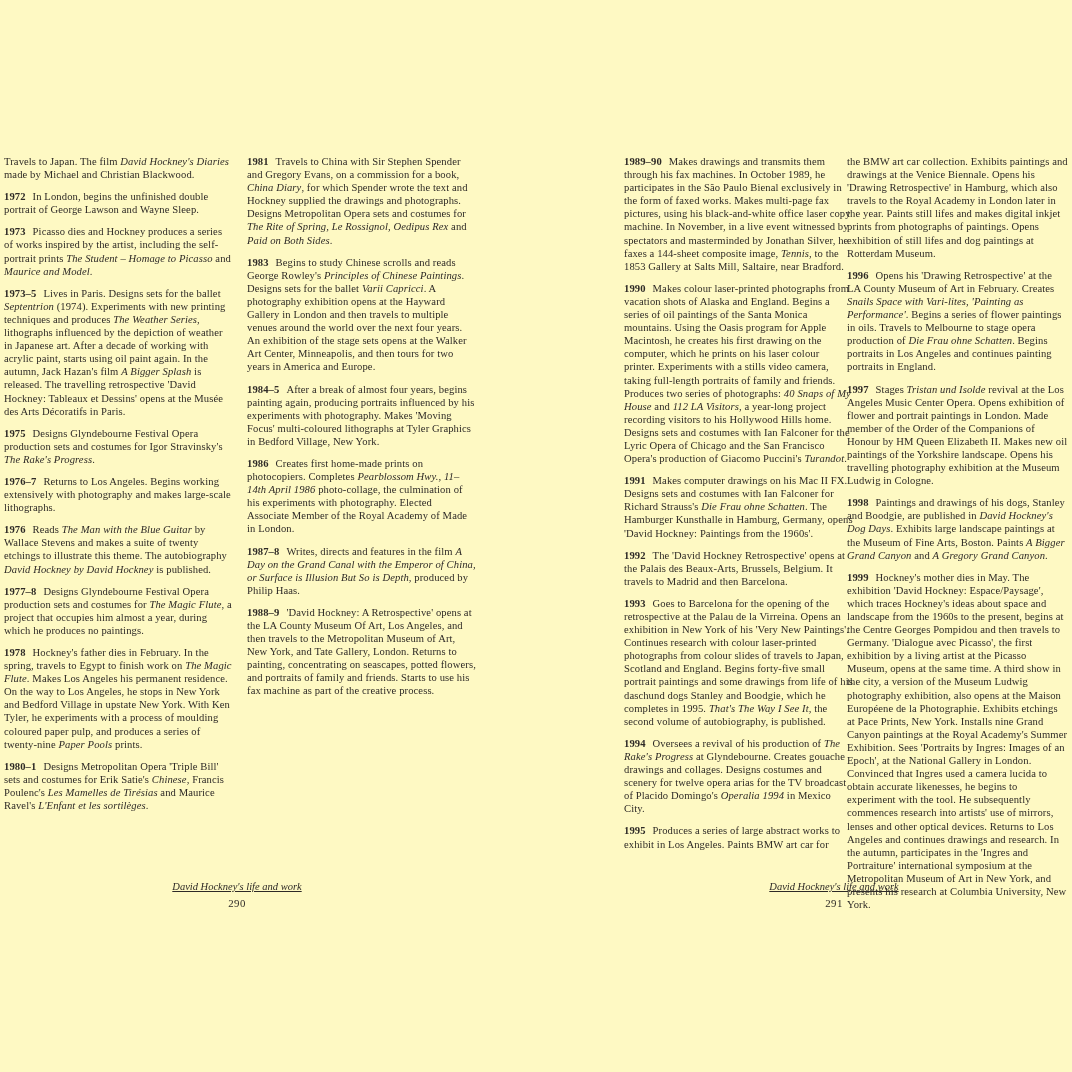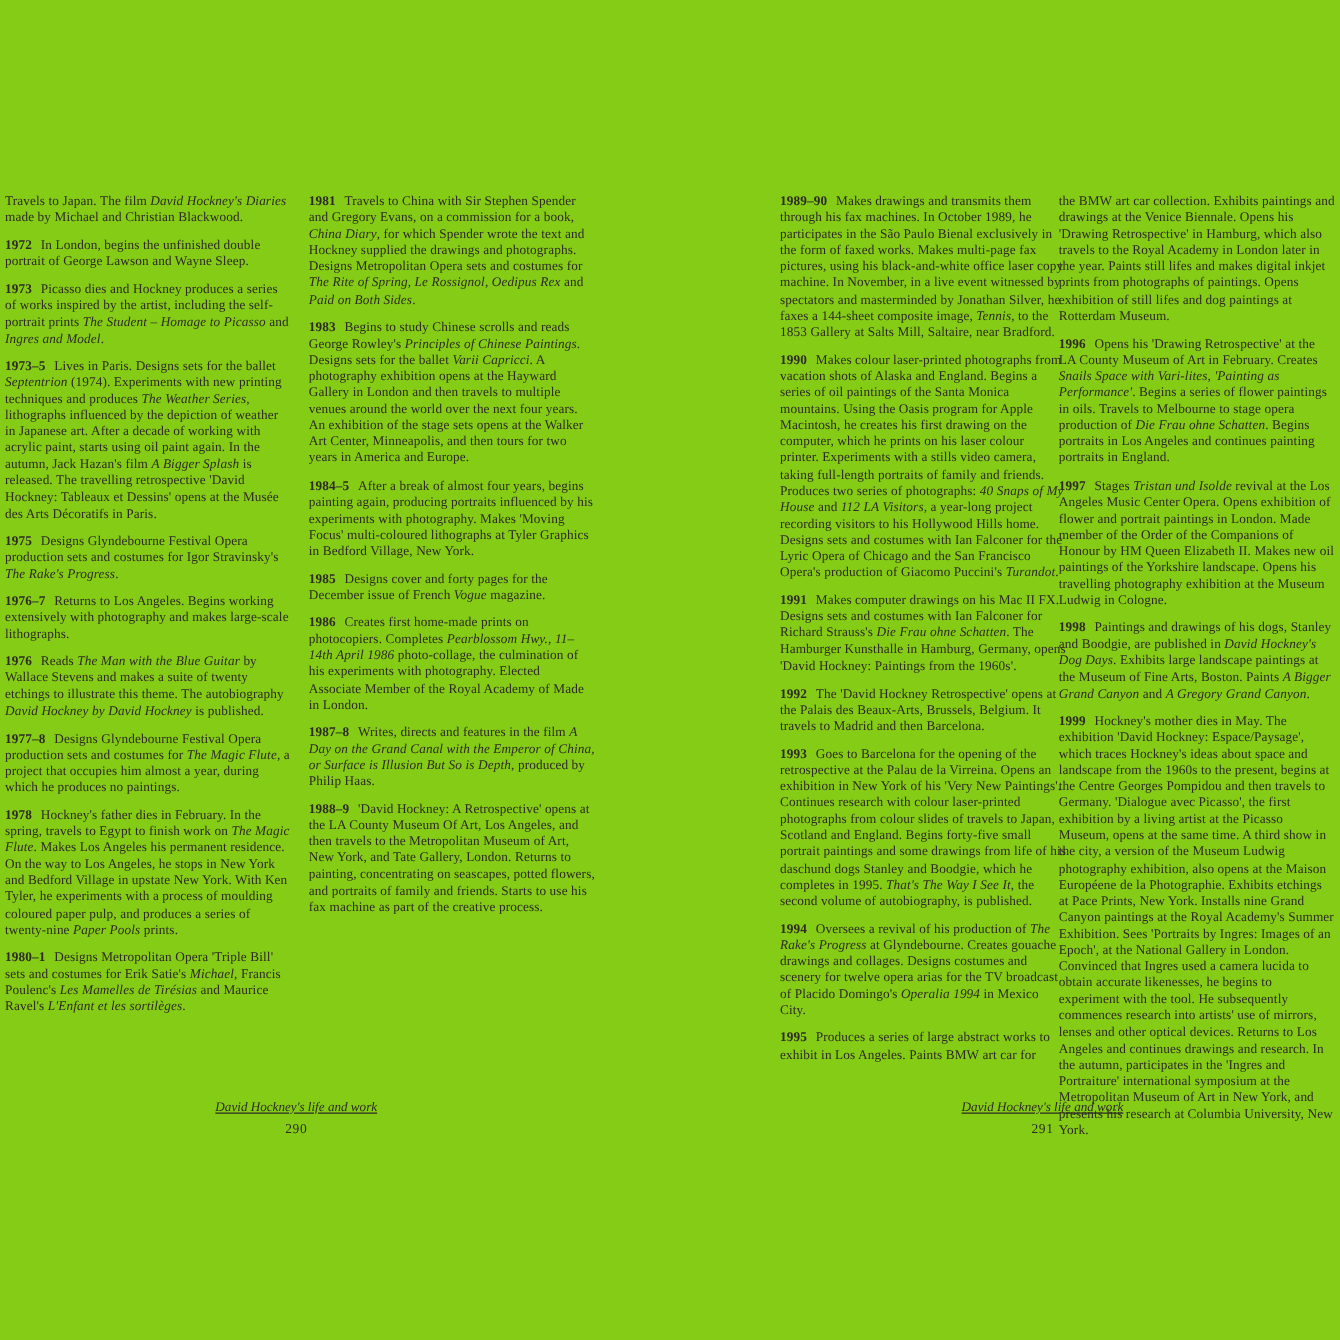--- a/index.html
+++ b/index.html
@@ -11,21 +11,21 @@
     width: 1072px;
     height: 1072px;
     position: relative;
     font-family: "Liberation Serif", "DejaVu Serif", serif;
     color: #2e2a26;
     overflow: hidden;
   }
   .spread {
     position: absolute;
     inset: 0;
-    background: #84cc16;
+    background: #fef9c3;
   }
   .column {
     position: absolute;
     top: 155px;
     font-size: 10.6px;
     line-height: 13.1px;
     letter-spacing: 0.1px;
     text-align: left;
   }
   .col-0 { left: 4px;   width: 229px; }
@@ -55,34 +55,33 @@
   .footer .pagenum { font-size: 10.8px; letter-spacing: 0.5px; }
 </style>
 </head>
 <body>
 
 <div class="spread">
 
   <div class="column col-0">
       <p class="entry"><span>Travels to Japan. The film </span><i>David Hockney's Diaries</i><span> made by Michael and Christian Blackwood.</span></p>
       <p class="entry"><span class="year">1972</span><span>In London, begins the unfinished double portrait of George Lawson and Wayne Sleep.</span></p>
-      <p class="entry"><span class="year">1973</span><span>Picasso dies and Hockney produces a series of works inspired by the artist, including the self-portrait prints </span><i>The Student – Homage to Picasso</i><span> and </span><i>Ingres and Model</i><span>.</span></p>
+      <p class="entry"><span class="year">1973</span><span>Picasso dies and Hockney produces a series of works inspired by the artist, including the self-portrait prints </span><i>The Student – Homage to Picasso</i><span> and </span><i>Maurice and Model</i><span>.</span></p>
       <p class="entry"><span class="year">1973–5</span><span>Lives in Paris. Designs sets for the ballet </span><i>Septentrion</i><span> (1974). Experiments with new printing techniques and produces </span><i>The Weather Series</i><span>, lithographs influenced by the depiction of weather in Japanese art. After a decade of working with acrylic paint, starts using oil paint again. In the autumn, Jack Hazan's film </span><i>A Bigger Splash</i><span> is released. The travelling retrospective 'David Hockney: Tableaux et Dessins' opens at the Musée des Arts Décoratifs in Paris.</span></p>
       <p class="entry"><span class="year">1975</span><span>Designs Glyndebourne Festival Opera production sets and costumes for Igor Stravinsky's </span><i>The Rake's Progress</i><span>.</span></p>
       <p class="entry"><span class="year">1976–7</span><span>Returns to Los Angeles. Begins working extensively with photography and makes large-scale lithographs.</span></p>
       <p class="entry"><span class="year">1976</span><span>Reads </span><i>The Man with the Blue Guitar</i><span> by Wallace Stevens and makes a suite of twenty etchings to illustrate this theme. The autobiography </span><i>David Hockney by David Hockney</i><span> is published.</span></p>
       <p class="entry"><span class="year">1977–8</span><span>Designs Glyndebourne Festival Opera production sets and costumes for </span><i>The Magic Flute</i><span>, a project that occupies him almost a year, during which he produces no paintings.</span></p>
       <p class="entry"><span class="year">1978</span><span>Hockney's father dies in February. In the spring, travels to Egypt to finish work on </span><i>The Magic Flute</i><span>. Makes Los Angeles his permanent residence. On the way to Los Angeles, he stops in New York and Bedford Village in upstate New York. With Ken Tyler, he experiments with a process of moulding coloured paper pulp, and produces a series of twenty-nine </span><i>Paper Pools</i><span> prints.</span></p>
-      <p class="entry"><span class="year">1980–1</span><span>Designs Metropolitan Opera 'Triple Bill' sets and costumes for Erik Satie's </span><i>Michael</i><span>, Francis Poulenc's </span><i>Les Mamelles de Tirésias</i><span> and Maurice Ravel's </span><i>L'Enfant et les sortilèges</i><span>.</span></p>
+      <p class="entry"><span class="year">1980–1</span><span>Designs Metropolitan Opera 'Triple Bill' sets and costumes for Erik Satie's </span><i>Chinese</i><span>, Francis Poulenc's </span><i>Les Mamelles de Tirésias</i><span> and Maurice Ravel's </span><i>L'Enfant et les sortilèges</i><span>.</span></p>
     </div>
   <div class="column col-1">
       <p class="entry"><span class="year">1981</span><span>Travels to China with Sir Stephen Spender and Gregory Evans, on a commission for a book, </span><i>China Diary</i><span>, for which Spender wrote the text and Hockney supplied the drawings and photographs. Designs Metropolitan Opera sets and costumes for </span><i>The Rite of Spring, Le Rossignol, Oedipus Rex</i><span> and </span><i>Paid on Both Sides</i><span>.</span></p>
       <p class="entry"><span class="year">1983</span><span>Begins to study Chinese scrolls and reads George Rowley's </span><i>Principles of Chinese Paintings</i><span>. Designs sets for the ballet </span><i>Varii Capricci</i><span>. A photography exhibition opens at the Hayward Gallery in London and then travels to multiple venues around the world over the next four years. An exhibition of the stage sets opens at the Walker Art Center, Minneapolis, and then tours for two years in America and Europe.</span></p>
       <p class="entry"><span class="year">1984–5</span><span>After a break of almost four years, begins painting again, producing portraits influenced by his experiments with photography. Makes 'Moving Focus' multi-coloured lithographs at Tyler Graphics in Bedford Village, New York.</span></p>
-      <p class="entry"><span class="year">1985</span><span>Designs cover and forty pages for the December issue of French </span><i>Vogue</i><span> magazine.</span></p>
       <p class="entry"><span class="year">1986</span><span>Creates first home-made prints on photocopiers. Completes </span><i>Pearblossom Hwy., 11–14th April 1986</i><span> photo-collage, the culmination of his experiments with photography. Elected Associate Member of the Royal Academy of Made in London.</span></p>
       <p class="entry"><span class="year">1987–8</span><span>Writes, directs and features in the film </span><i>A Day on the Grand Canal with the Emperor of China, or Surface is Illusion But So is Depth</i><span>, produced by Philip Haas.</span></p>
       <p class="entry"><span class="year">1988–9</span><span>'David Hockney: A Retrospective' opens at the LA County Museum Of Art, Los Angeles, and then travels to the Metropolitan Museum of Art, New York, and Tate Gallery, London. Returns to painting, concentrating on seascapes, potted flowers, and portraits of family and friends. Starts to use his fax machine as part of the creative process.</span></p>
     </div>
   <div class="column col-2">
       <p class="entry"><span class="year">1989–90</span><span>Makes drawings and transmits them through his fax machines. In October 1989, he participates in the São Paulo Bienal exclusively in the form of faxed works. Makes multi-page fax pictures, using his black-and-white office laser copy machine. In November, in a live event witnessed by spectators and masterminded by Jonathan Silver, he faxes a 144-sheet composite image, </span><i>Tennis</i><span>, to the 1853 Gallery at Salts Mill, Saltaire, near Bradford.</span></p>
       <p class="entry"><span class="year">1990</span><span>Makes colour laser-printed photographs from vacation shots of Alaska and England. Begins a series of oil paintings of the Santa Monica mountains. Using the Oasis program for Apple Macintosh, he creates his first drawing on the computer, which he prints on his laser colour printer. Experiments with a stills video camera, taking full-length portraits of family and friends. Produces two series of photographs: </span><i>40 Snaps of My House</i><span> and </span><i>112 LA Visitors</i><span>, a year-long project recording visitors to his Hollywood Hills home. Designs sets and costumes with Ian Falconer for the Lyric Opera of Chicago and the San Francisco Opera's production of Giacomo Puccini's </span><i>Turandot</i><span>.</span></p>
       <p class="entry"><span class="year">1991</span><span>Makes computer drawings on his Mac II FX. Designs sets and costumes with Ian Falconer for Richard Strauss's </span><i>Die Frau ohne Schatten</i><span>. The Hamburger Kunsthalle in Hamburg, Germany, opens 'David Hockney: Paintings from the 1960s'.</span></p>
       <p class="entry"><span class="year">1992</span><span>The 'David Hockney Retrospective' opens at the Palais des Beaux-Arts, Brussels, Belgium. It travels to Madrid and then Barcelona.</span></p>
       <p class="entry"><span class="year">1993</span><span>Goes to Barcelona for the opening of the retrospective at the Palau de la Virreina. Opens an exhibition in New York of his 'Very New Paintings'. Continues research with colour laser-printed photographs from colour slides of travels to Japan, Scotland and England. Begins forty-five small portrait paintings and some drawings from life of his daschund dogs Stanley and Boodgie, which he completes in 1995. </span><i>That's The Way I See It</i><span>, the second volume of autobiography, is published.</span></p>

